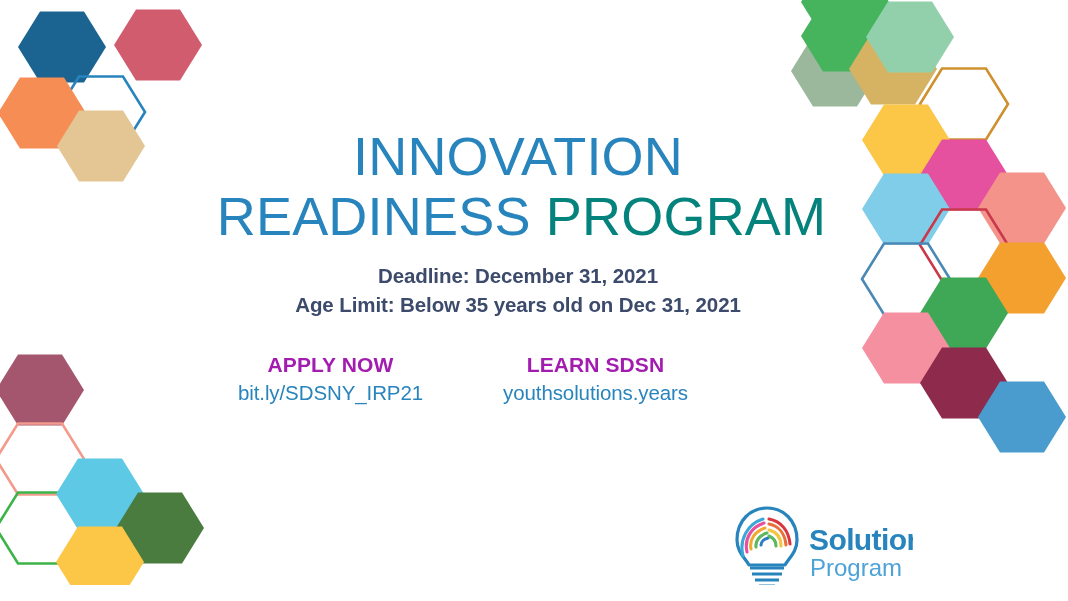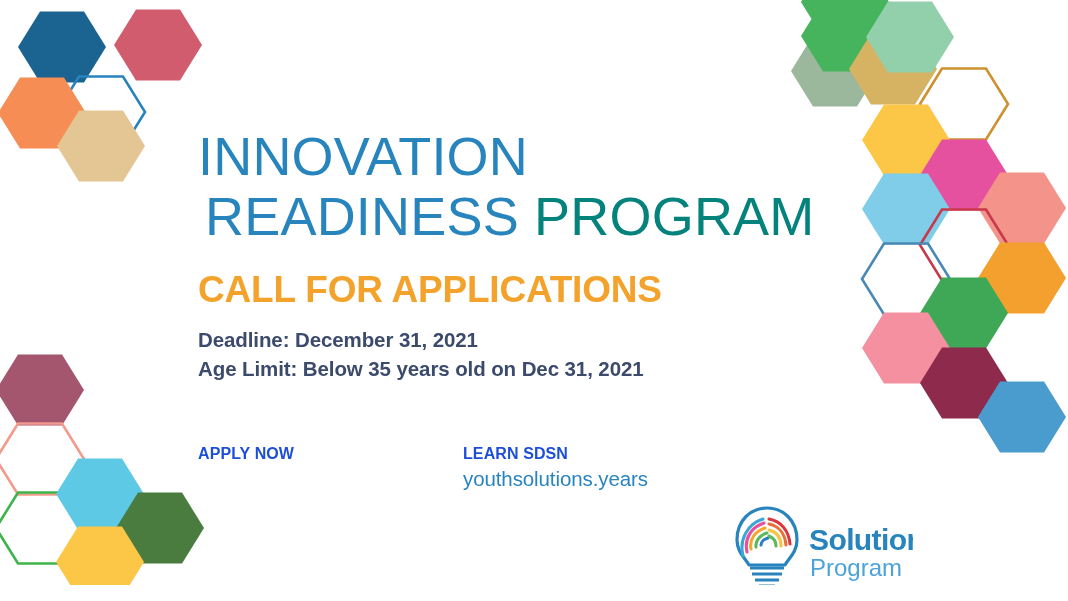--- a/index.html
+++ b/index.html
@@ -7,20 +7,21 @@
     padding: 0;
     background: #ffffff;
   }
   #poster {
     position: relative;
     width: 1068px;
     height: 585px;
     background: #ffffff;
     overflow: hidden;
     font-family: "Liberation Sans", sans-serif;
+    text-align: center;
     -webkit-font-smoothing: antialiased;
   }
 
   
   .hex-layer {
     position: absolute;
     inset: 0;
     pointer-events: none;
   }
   .hex-svg {
@@ -67,26 +68,25 @@
     letter-spacing: -0.1px;
   }
   .details div { white-space: nowrap; }
 
   .links {
     margin-top: 34px;
     display: flex;
   }
   .link-col { width: 265px; }
   .link-head {
-    font-size: 16px;
+    font-size: 21px;
     font-weight: 700;
-    color: #1d4ed8;
+    color: #a21caf;
     letter-spacing: 0.1px;
     white-space: nowrap;
-    margin-top: 28px;
   }
   .link-url {
     margin-top: 4px;
     font-size: 20.5px;
     font-weight: 400;
     color: #2784bd;
     letter-spacing: -0.1px;
     white-space: nowrap;
   }
 
@@ -148,30 +148,30 @@
     </svg>
   </div>
 
   <div class="content">
 
     <h1 class="title">
       <span class="t-line1">INNOVATION</span>
       <span class="t-line2"><span>READINESS </span><span class="t-program">PROGRAM</span></span>
     </h1>
 
-    <div class="subtitle">CALL FOR APPLICATIONS</div>
 
     <div class="details">
       <div>Deadline: December 31, 2021</div>
       <div>Age Limit: Below 35 years old on Dec 31, 2021</div>
     </div>
 
     <div class="links">
       <div class="link-col">
         <div class="link-head">APPLY NOW</div>
+        <div class="link-url">bit.ly/SDSNY_IRP21</div>
       </div>
       <div class="link-col">
         <div class="link-head">LEARN SDSN</div>
         <div class="link-url">youthsolutions.years</div>
       </div>
     </div>
   </div>
 
   <div class="logos">
 

